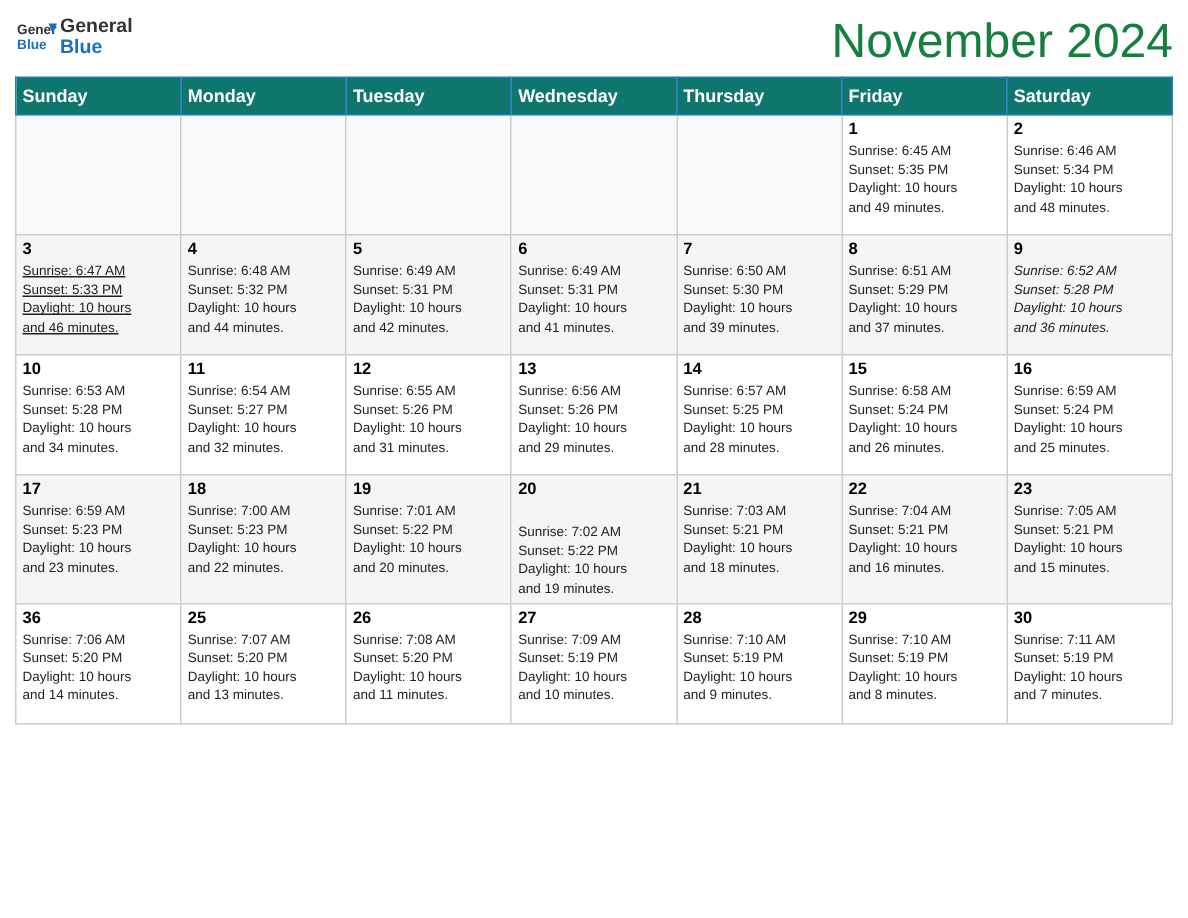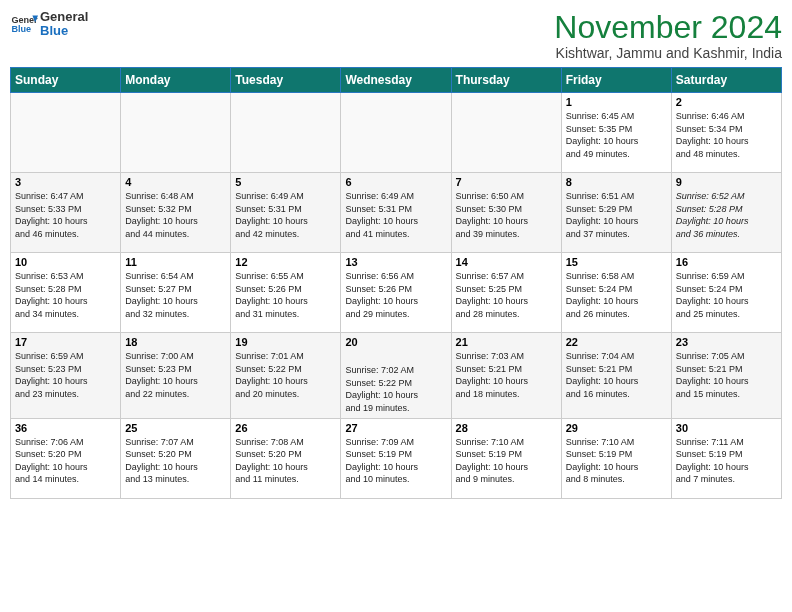--- a/index.html
+++ b/index.html
@@ -94,21 +94,20 @@
       <text x="2" y="32" font-size="13" font-weight="bold" fill="#1a6fbf" font-family="Arial">Blue</text>
       <polygon points="32,8 40,8 36,18" fill="#1a6fbf"></polygon>
     </svg>
     <div style="display:flex;flex-direction:column;justify-content:center;">
       <div style="font-size:13px;font-weight:bold;color:#333;line-height:1.1;">General</div>
       <div style="font-size:13px;font-weight:bold;color:#1a6fbf;line-height:1.1;">Blue</div>
     </div>
   </div>
   <div class="title-block">
     <div class="month-title">November 2024</div>
-    <div class="location">Kishtwar, Jammu and Kashmir, India</div>
   </div>
 </div>
 
 <table>
   <thead>
     <tr>
     <th>Sunday</th>
         <th>Monday</th>
         <th>Tuesday</th>
         <th>Wednesday</th>
@@ -135,21 +134,21 @@
           <span class="day-num">2</span>
           <div class="day-info" style="white-space: pre-line;">Sunrise: 6:46 AM
 Sunset: 5:34 PM
 Daylight: 10 hours
 and 48 minutes.</div>
         </td>
       </tr>
       <tr>
         <td>
           <span class="day-num">3</span>
-          <div class="day-info" style="white-space: pre-line;">Sunrise: 6:47 AM
+          <div class="day-info" style="white-space: pre-line; text-decoration: underline;">Sunrise: 6:47 AM
 Sunset: 5:33 PM
 Daylight: 10 hours
 and 46 minutes.</div>
         </td>
         <td>
           <span class="day-num">4</span>
           <div class="day-info" style="white-space: pre-line;">Sunrise: 6:48 AM
 Sunset: 5:32 PM
 Daylight: 10 hours
 and 44 minutes.</div>

